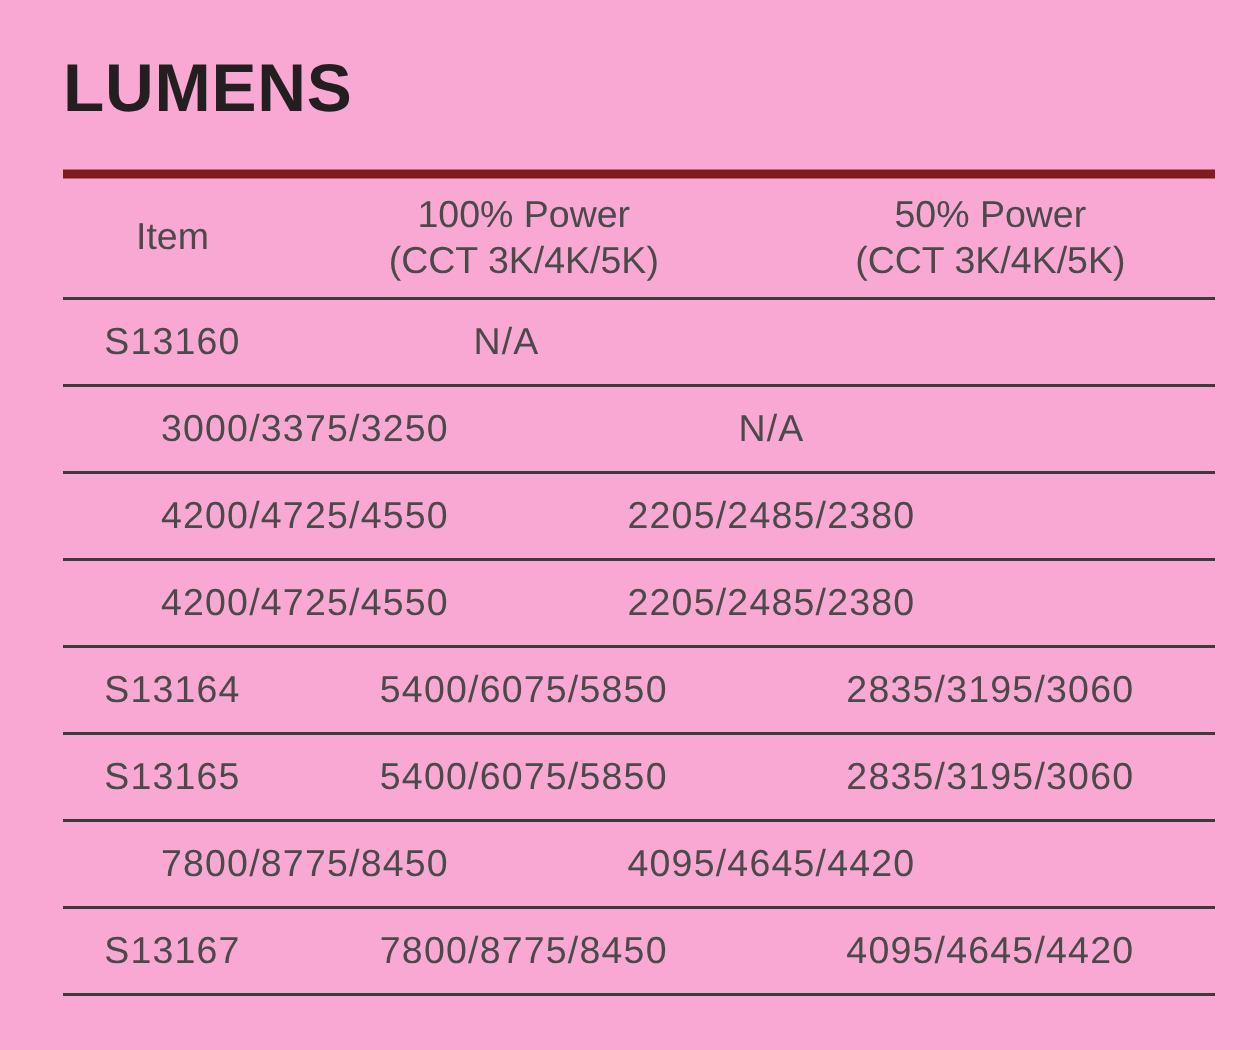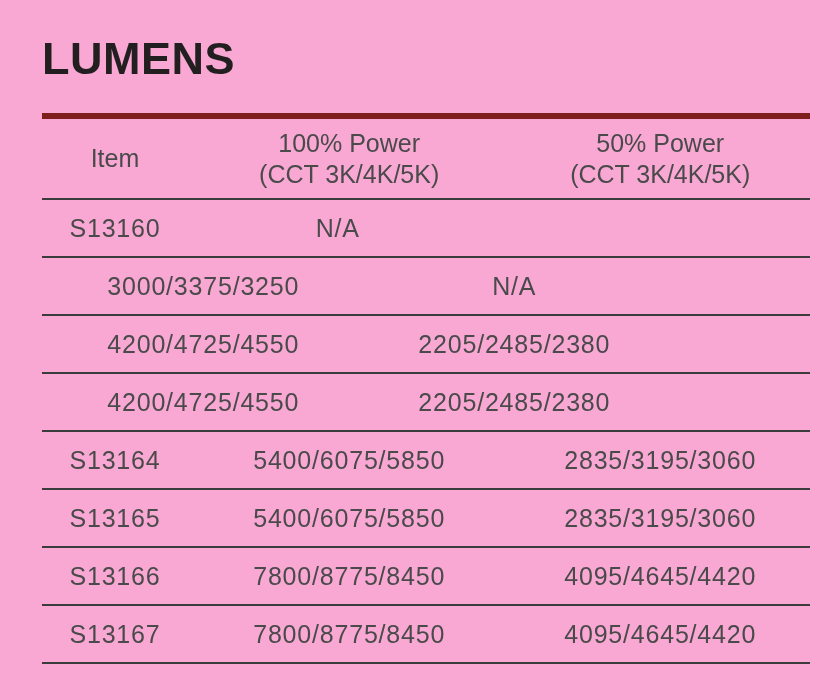--- a/index.html
+++ b/index.html
@@ -110,21 +110,20 @@
       <div class="cell col-p50">2835/3195/3060</div>
     </div>
 
     <div class="trow">
       <div class="cell col-item">S13165</div>
       <div class="cell col-p100">5400/6075/5850</div>
       <div class="cell col-p50">2835/3195/3060</div>
     </div>
 
     <div class="trow">
-      <div class="cell col-item">S13166</div>
       <div class="cell col-p100">7800/8775/8450</div>
       <div class="cell col-p50">4095/4645/4420</div>
     </div>
 
     <div class="trow">
       <div class="cell col-item">S13167</div>
       <div class="cell col-p100">7800/8775/8450</div>
       <div class="cell col-p50">4095/4645/4420</div>
     </div>
 

